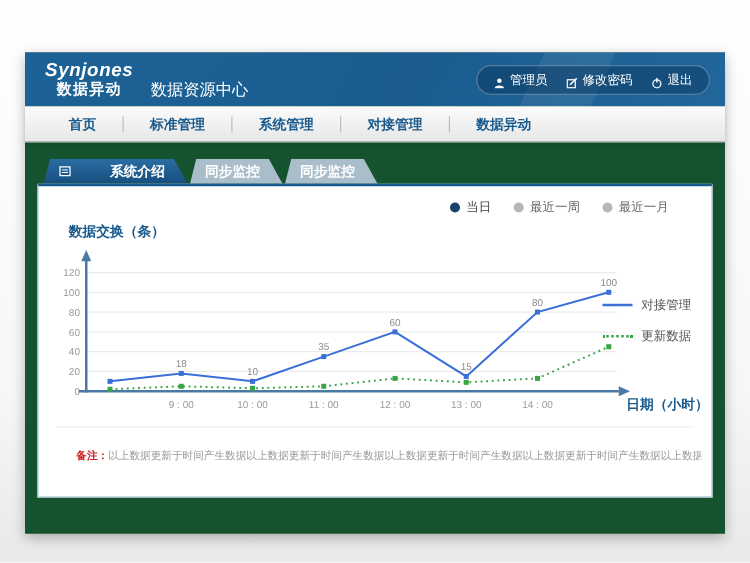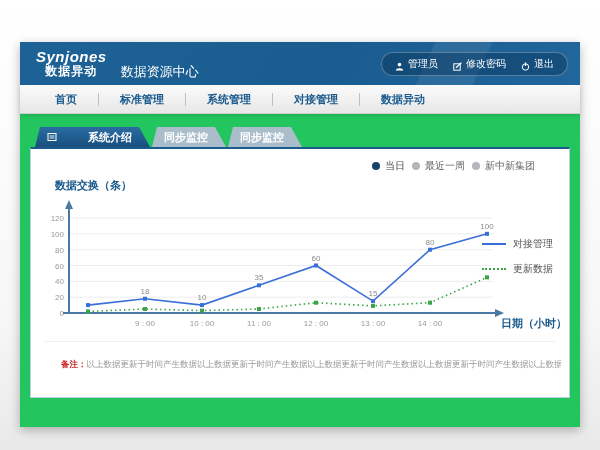--- a/index.html
+++ b/index.html
@@ -1,18 +1,18 @@
 <!DOCTYPE html>
 <html><head>
 <meta charset="utf-8">
 <style>
   html,body{margin:0;padding:0;width:600px;height:450px;overflow:hidden;
     font-family:"Liberation Sans","DejaVu Sans",sans-serif;}
   body{background:linear-gradient(180deg,#ffffff 0%,#f7f7f7 70%,#e9e9e9 100%);}
-  .window{position:absolute;left:20px;top:42px;width:560px;height:385px;background:#22c55e;
+  .window{position:absolute;left:20px;top:42px;width:560px;height:385px;background:#14532d;
     box-shadow:0 3px 10px rgba(0,0,0,.28);}
   
   .header{position:relative;height:43px;background:linear-gradient(120deg,#1d6296 0%,#1a5c90 55%,#21679c 100%);
     display:flex;align-items:center;overflow:hidden;}
   .header::after{content:"";position:absolute;right:-20px;top:-30px;width:300px;height:120px;
     background:linear-gradient(115deg,transparent 42%,rgba(255,255,255,.07) 42%,rgba(255,255,255,.07) 58%,transparent 58%);}
   .logo{margin-left:16px;color:#fff;text-align:center;line-height:1.05;z-index:1;}
   .logo .l1{font-size:15px;font-weight:bold;font-style:italic;letter-spacing:.5px;}
   .logo .l2{font-size:12px;font-weight:bold;letter-spacing:1px;}
   .apptitle{color:#fff;font-size:13px;margin-left:14px;margin-top:16px;z-index:1;}
@@ -27,21 +27,21 @@
   
   .content{position:absolute;left:10px;right:10px;top:71px;bottom:0;}
   .tabs{display:flex;margin:14px 0 0 5px;height:20px;}
   .tab{height:20px;display:flex;align-items:center;gap:5px;color:#fff;font-size:11px;font-weight:bold;
     padding:0 18px 0 12px;margin-right:2px;background:#a9bdcb;cursor:pointer;
     clip-path:polygon(5px 0,calc(100% - 11px) 0,100% 100%,0 100%);}
   .tab.active{background:linear-gradient(#2a6da3,#174e7d);gap:31px;}
   .panel{position:relative;height:251px;box-sizing:border-box;background:#fff;
     border:1px solid #b3cfe0;border-top:2px solid #1a5a8c;}
   
-  .radios{position:absolute;top:10px;right:34px;display:flex;gap:7px;align-items:center;}
+  .radios{position:absolute;top:10px;right:34px;display:flex;gap:18px;align-items:center;}
   .radio{display:flex;align-items:center;gap:5px;font-size:10px;color:#666;cursor:pointer;}
   .radio .dot{width:8px;height:8px;border-radius:50%;background:#b4b8bc;}
   .radio.selected .dot{background:#17426b;}
   .radio.selected{color:#444;}
   .ylabel{position:absolute;top:29px;left:24px;font-size:11px;font-weight:bold;color:#1a5a8c;}
   #chart-svg{position:absolute;left:12px;top:46px;}
   .tick{font-size:8px;fill:#999;}
   .ptlab{font-size:8px;fill:#8a8a8a;}
   .axis-title{font-size:11px;font-weight:bold;fill:#1a5a8c;}
   
@@ -126,21 +126,21 @@
           <div class="radio selected">
             <span class="dot"></span>
             <span>当日</span>
           </div>
           <div class="radio">
             <span class="dot"></span>
             <span>最近一周</span>
           </div>
           <div class="radio">
             <span class="dot"></span>
-            <span>新中新集团</span>
+            <span>最近一月</span>
           </div>
         </div>
       <div class="ylabel">数据交换（条）</div>
       <svg id="chart-svg" width="520" height="140" viewBox="0 0 520 140">
           <line x1="26" y1="102.16666666666667" x2="450" y2="102.16666666666667" stroke="#ececec" stroke-width="1"></line>
           <line x1="26" y1="86.33333333333334" x2="450" y2="86.33333333333334" stroke="#ececec" stroke-width="1"></line>
           <line x1="26" y1="70.5" x2="450" y2="70.5" stroke="#ececec" stroke-width="1"></line>
           <line x1="26" y1="54.66666666666667" x2="450" y2="54.66666666666667" stroke="#ececec" stroke-width="1"></line>
           <line x1="26" y1="38.83333333333334" x2="450" y2="38.83333333333334" stroke="#ececec" stroke-width="1"></line>
           <line x1="26" y1="23" x2="450" y2="23" stroke="#ececec" stroke-width="1"></line>

